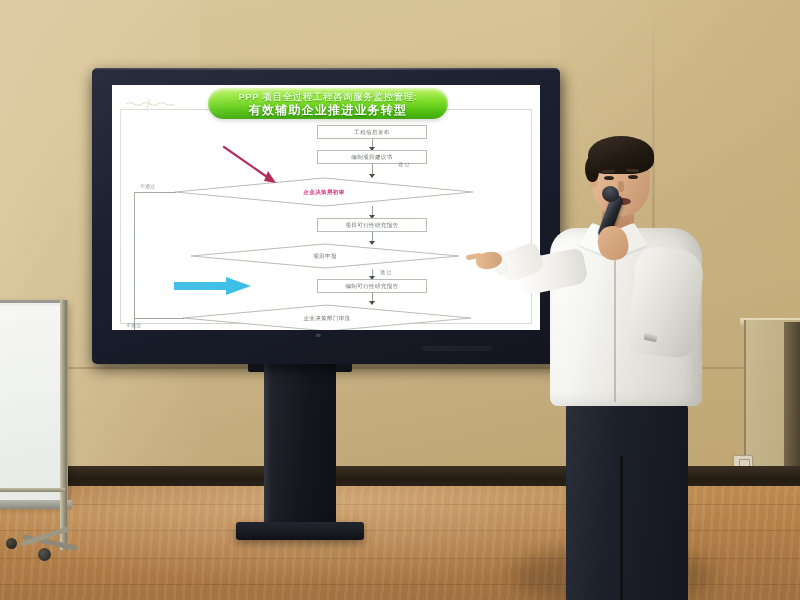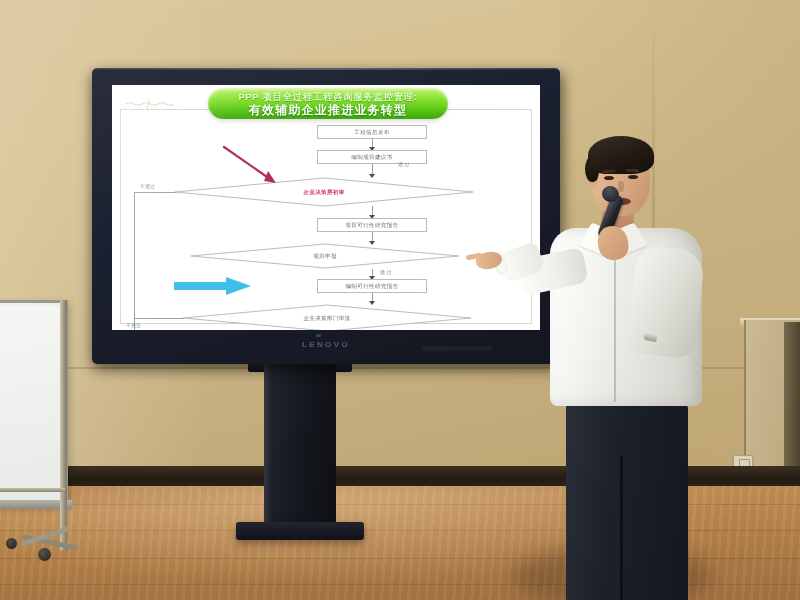--- a/index.html
+++ b/index.html
@@ -424,21 +424,20 @@
   <div class="stand-col"></div>
   <div class="stand-col-hi"></div>
   <div class="stand-base"></div>
   <div class="stand-cable"></div>
 
   <div class="display-shadow"></div>
   <div class="display">
     <div class="display-bezel-hi"></div>
     <div class="bezel-sensor"></div>
     <div class="bezel-bar"></div>
-    <div class="brand">LENOVO</div>
 
     <div class="screen">
       <div class="slide">
 
         <svg class="deco-line" viewBox="0 0 62 12">
           <path d="M0 5 q4 -3 8 0 t8 0 t8 0 t8 0 t8 0 t8 0" fill="none" stroke="#b9b27a" stroke-width="1"></path>
           <path d="M22 0 q3 4 0 7 q-3 3 0 5" fill="none" stroke="#b9b27a" stroke-width="1"></path>
         </svg>
 
         <div class="slide-frame"></div>

